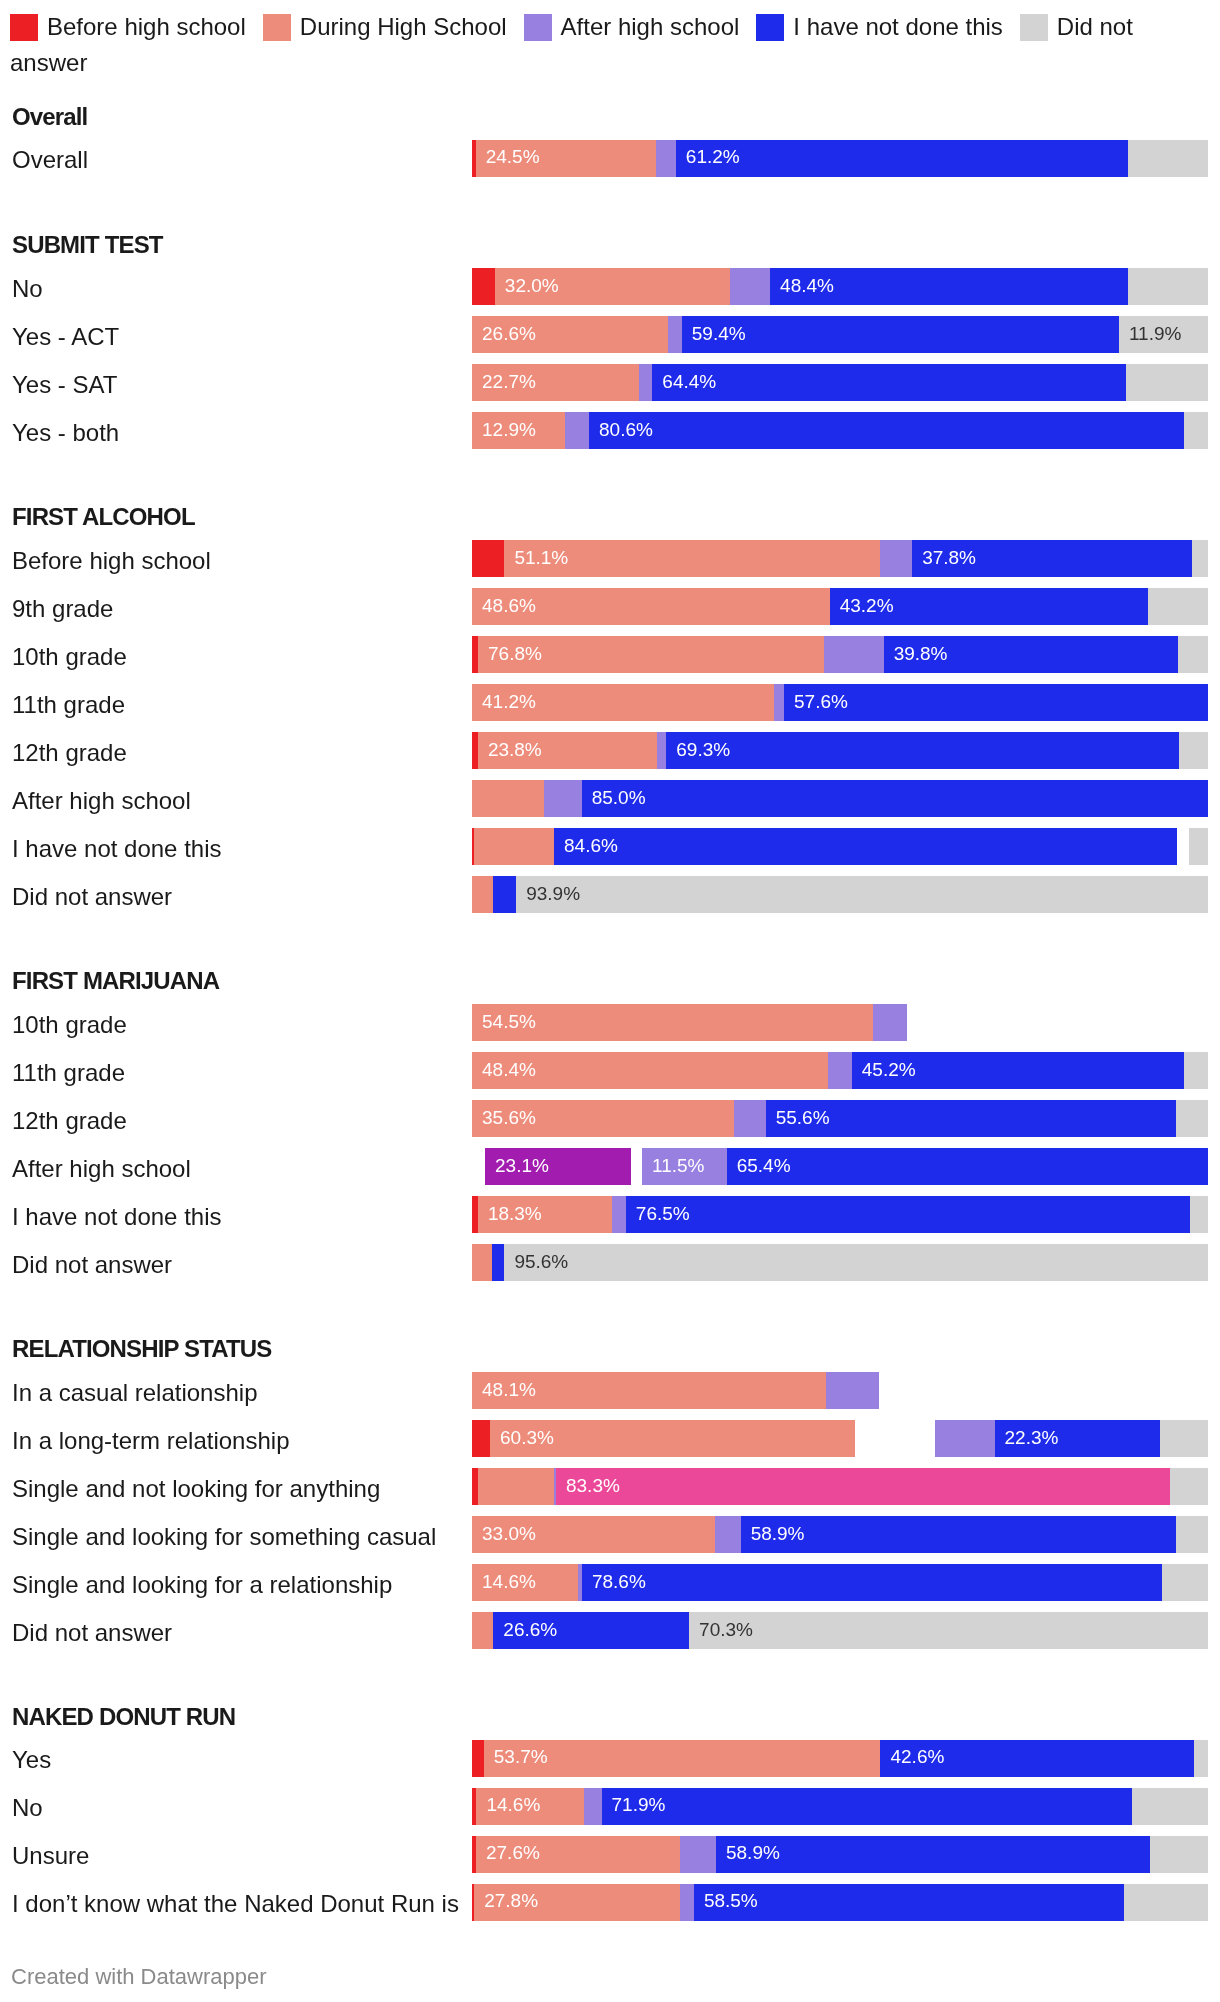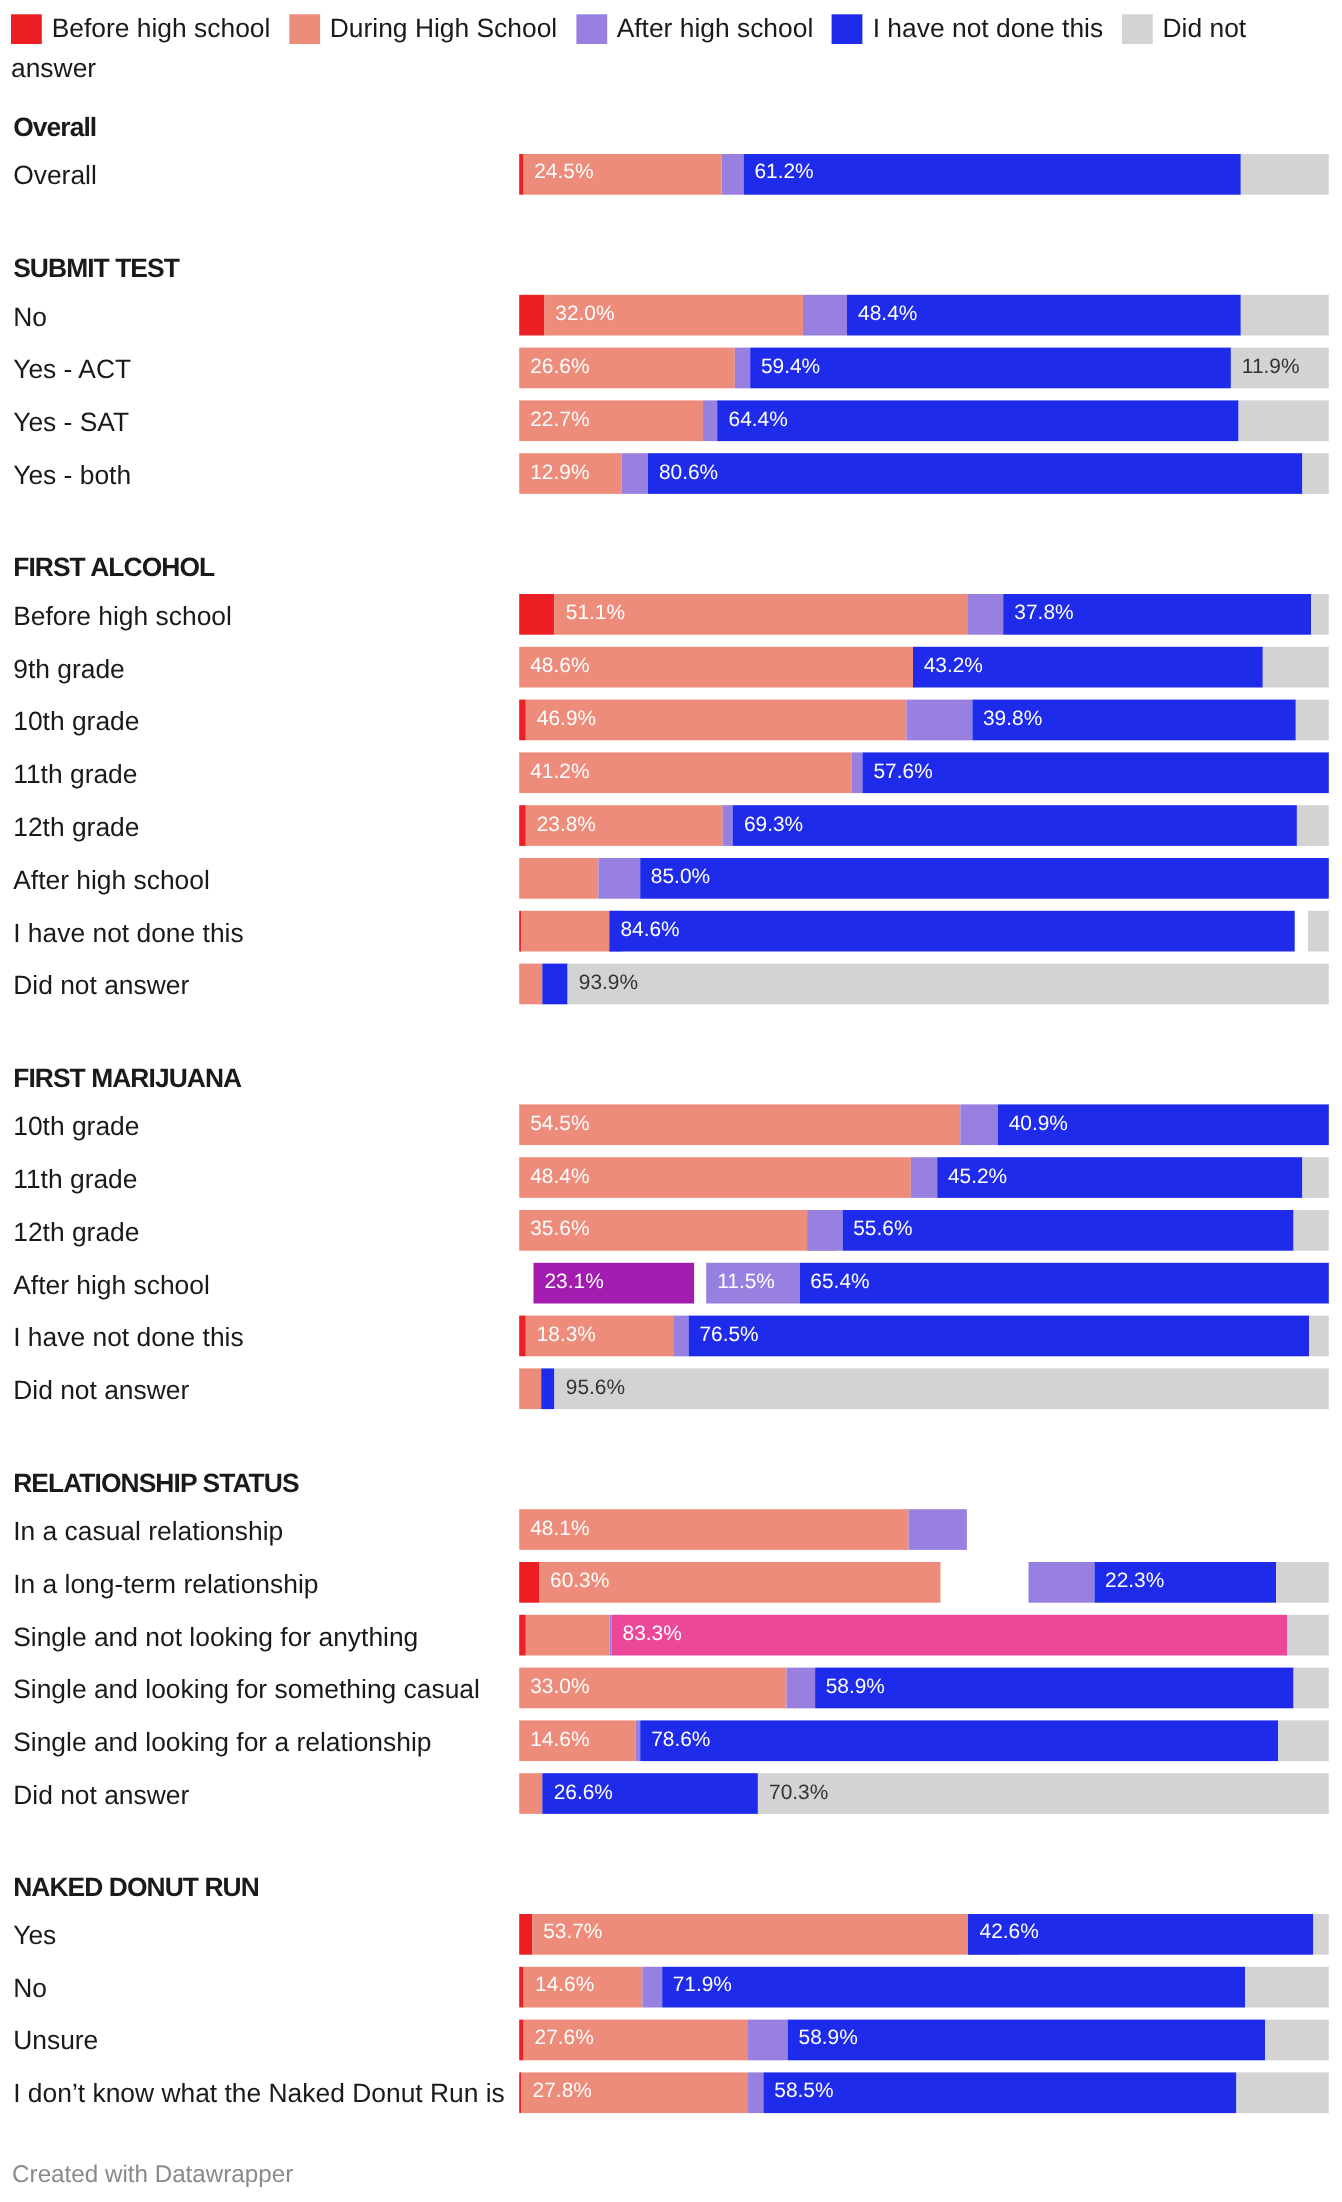--- a/index.html
+++ b/index.html
@@ -137,21 +137,21 @@
             <span class="vlabel">43.2%</span>
           </div>
         <div class="seg noanswer" style="left:676.38px;width:59.62px;background:#D3D3D3"></div>
       </div>
     </div>
     <div class="row" style="top:635.8px">
       <div class="rowlabel">10th grade</div>
       <div class="bar">
         <div class="seg before" style="left:0.00px;width:6.04px;background:#EC2024"></div>
         <div class="seg during" style="left:6.04px;width:345.92px;background:#ED8C7B">
-            <span class="vlabel">46.9%</span>
+            <span class="vlabel">76.8%</span>
           </div>
         <div class="seg after" style="left:351.96px;width:59.69px;background:#9780E0"></div>
         <div class="seg notdone" style="left:411.64px;width:294.33px;background:#1F2BEA">
             <span class="vlabel">39.8%</span>
           </div>
         <div class="seg noanswer" style="left:705.97px;width:30.03px;background:#D3D3D3"></div>
       </div>
     </div>
     <div class="row" style="top:683.8px">
       <div class="rowlabel">11th grade</div>
@@ -212,23 +212,20 @@
       </div>
     </div>
     <div class="sect-title" style="top:966.8px">FIRST MARIJUANA</div>
     <div class="row" style="top:1003.8px">
       <div class="rowlabel">10th grade</div>
       <div class="bar">
         <div class="seg during" style="left:0.00px;width:401.12px;background:#ED8C7B">
             <span class="vlabel">54.5%</span>
           </div>
         <div class="seg after" style="left:401.12px;width:33.86px;background:#9780E0"></div>
-        <div class="seg notdone" style="left:434.98px;width:301.02px;background:#1F2BEA">
-            <span class="vlabel">40.9%</span>
-          </div>
       </div>
     </div>
     <div class="row" style="top:1051.8px">
       <div class="rowlabel">11th grade</div>
       <div class="bar">
         <div class="seg during" style="left:0.00px;width:356.22px;background:#ED8C7B">
             <span class="vlabel">48.4%</span>
           </div>
         <div class="seg after" style="left:356.22px;width:23.55px;background:#9780E0"></div>
         <div class="seg notdone" style="left:379.78px;width:332.67px;background:#1F2BEA">

